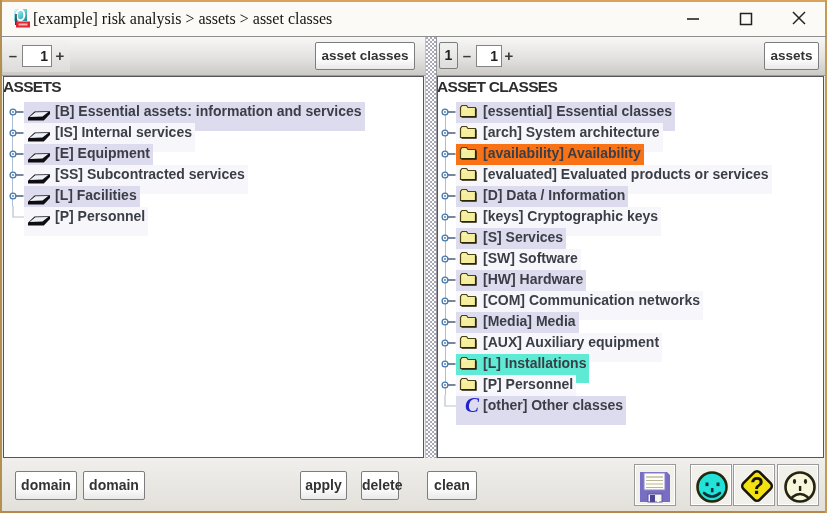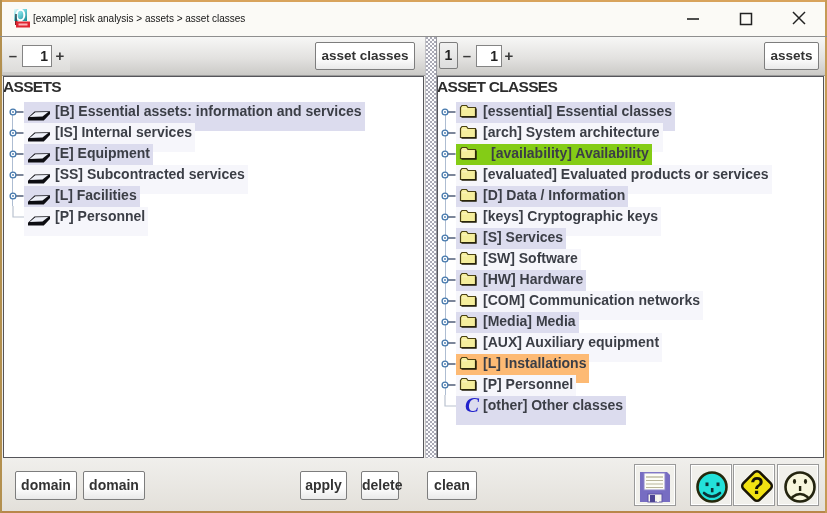--- a/index.html
+++ b/index.html
@@ -28,21 +28,21 @@
         <stop offset="1" stop-color="#17858f"></stop>
 </linearGradient>
     </defs>
 <rect x="1" y="1" width="13" height="12" fill="url(#tg)"></rect>
 <ellipse cx="7.5" cy="7" rx="3.8" ry="5.3" fill="none" stroke="#ffffff" stroke-width="2"></ellipse>
 <path d="M3 6 L3 14" stroke="#16323c" stroke-width="1.4"></path>
 <rect x="2" y="13" width="2.5" height="4" fill="#8a1f24"></rect>
 <rect x="3" y="13.5" width="14" height="6" fill="#e02430"></rect>
 <rect x="5.5" y="15.5" width="9" height="2" fill="#ffc2c6" opacity="0.9"></rect>
 </svg>
-<div class="abs" style="left:33px;top:2px;height:34px;line-height:33px;font-size:10px;color:#141414;">[example] risk analysis &gt; assets &gt; asset classes</div>
+<div class="abs" style="left:33px;top:2px;height:34px;line-height:33px;font-size:16px;color:#141414;font-family:Liberation Serif, serif;">[example] risk analysis &gt; assets &gt; asset classes</div>
 <svg class="abs" style="left:680px;top:2px" width="145" height="34" viewBox="0 0 145 34">
     <line x1="7" y1="17" x2="19" y2="17" stroke="#222" stroke-width="1.6"></line>
     <rect x="60.5" y="11.5" width="11" height="11" fill="none" stroke="#222" stroke-width="1.5"></rect>
     <line x1="113" y1="10" x2="125" y2="22" stroke="#222" stroke-width="1.5"></line>
     <line x1="125" y1="10" x2="113" y2="22" stroke="#222" stroke-width="1.5"></line>
   </svg>
 <div class="abs" style="left:0;top:36px;width:827px;height:1px;background:#8f8f8f"></div>
 <div class="abs" style="left:2px;top:37px;width:423px;height:39px;background:linear-gradient(#f7f7f6,#e3e2e0 55%,#cbcac7);border-bottom:1px solid #9a9a9a"></div>
 <div class="abs" style="left:437px;top:37px;width:388px;height:39px;background:linear-gradient(#f7f7f6,#e3e2e0 55%,#cbcac7);border-bottom:1px solid #9a9a9a"></div>
 <div class="abs" style="left:425px;top:37px;width:12px;height:421px;background-color:#fcfcfd;background-image:radial-gradient(circle at 1px 1px, #a9a9b5 0.9px, transparent 1.2px),radial-gradient(circle at 3px 3px, #a9a9b5 0.9px, transparent 1.2px);background-size:4px 4px;border-left:1px solid #c2c2c6;border-right:1px solid #9898a0"></div>
@@ -166,21 +166,21 @@
             <path d="M3.2 5.8 L8 5.8" stroke="#fbf6c8" stroke-width="1"></path>
           </svg>
         </span><span class="tt" style="padding-left:23px">[arch] System architecture</span></span>
     </div>
 <div class="trow" style="top:66px">
       <svg width="30" height="21" viewBox="0 0 30 21" style="position:absolute;left:-3px;top:0">
         <line x1="10" y1="11" x2="20.5" y2="11" stroke="#515e78" stroke-width="1.5"></line>
         <circle cx="10" cy="11" r="2.9" fill="#fff" stroke="#4679ad" stroke-width="1.3"></circle>
         <circle cx="10" cy="11" r="0.9" fill="#4679ad"></circle>
       </svg>
-      <span class="sel" style="left:18px;background:#84cc16;padding-left:12px;"><span class="tico">
+      <span class="sel" style="left:18px;background:#f97316;padding-left:4px;"><span class="tico">
           <svg width="19" height="16" viewBox="0 0 19 16" style="position:absolute;left:0;top:2px">
             <path d="M1.5 4.5 L1.5 13.5 L16.5 13.5 L16.5 4.5 L9 4.5 L7.5 2.5 L3 2.5 Z" fill="#f5ee9c" stroke="#4a4214" stroke-width="1.2"></path>
             <path d="M17 5.5 L17 14 L2.5 14" fill="none" stroke="#211d08" stroke-width="1.4"></path>
             <path d="M3.2 5.8 L8 5.8" stroke="#fbf6c8" stroke-width="1"></path>
           </svg>
         </span><span class="tt" style="padding-left:23px">[availability] Availability</span></span>
     </div>
 <div class="trow" style="top:87px">
       <svg width="30" height="21" viewBox="0 0 30 21" style="position:absolute;left:-3px;top:0">
         <line x1="10" y1="11" x2="20.5" y2="11" stroke="#515e78" stroke-width="1.5"></line>
@@ -306,21 +306,21 @@
             <path d="M3.2 5.8 L8 5.8" stroke="#fbf6c8" stroke-width="1"></path>
           </svg>
         </span><span class="tt" style="padding-left:23px">[AUX] Auxiliary equipment</span></span>
     </div>
 <div class="trow" style="top:276px">
       <svg width="30" height="21" viewBox="0 0 30 21" style="position:absolute;left:-3px;top:0">
         <line x1="10" y1="11" x2="20.5" y2="11" stroke="#515e78" stroke-width="1.5"></line>
         <circle cx="10" cy="11" r="2.9" fill="#fff" stroke="#4679ad" stroke-width="1.3"></circle>
         <circle cx="10" cy="11" r="0.9" fill="#4679ad"></circle>
       </svg>
-      <span class="sel" style="left:18px;background:#fdba74;padding-left:4px;"><span class="tico">
+      <span class="sel" style="left:18px;background:#5eead4;padding-left:4px;"><span class="tico">
           <svg width="19" height="16" viewBox="0 0 19 16" style="position:absolute;left:0;top:2px">
             <path d="M1.5 4.5 L1.5 13.5 L16.5 13.5 L16.5 4.5 L9 4.5 L7.5 2.5 L3 2.5 Z" fill="#f5ee9c" stroke="#4a4214" stroke-width="1.2"></path>
             <path d="M17 5.5 L17 14 L2.5 14" fill="none" stroke="#211d08" stroke-width="1.4"></path>
             <path d="M3.2 5.8 L8 5.8" stroke="#fbf6c8" stroke-width="1"></path>
           </svg>
         </span><span class="tt" style="padding-left:23px">[L] Installations</span></span>
     </div>
 <div class="trow" style="top:297px">
       <svg width="30" height="21" viewBox="0 0 30 21" style="position:absolute;left:-3px;top:0">
         <line x1="10" y1="11" x2="20.5" y2="11" stroke="#515e78" stroke-width="1.5"></line>

